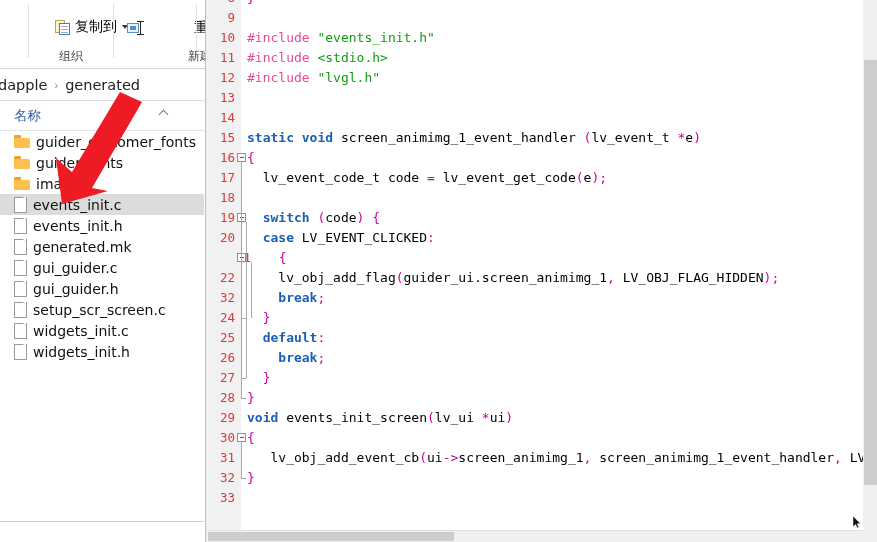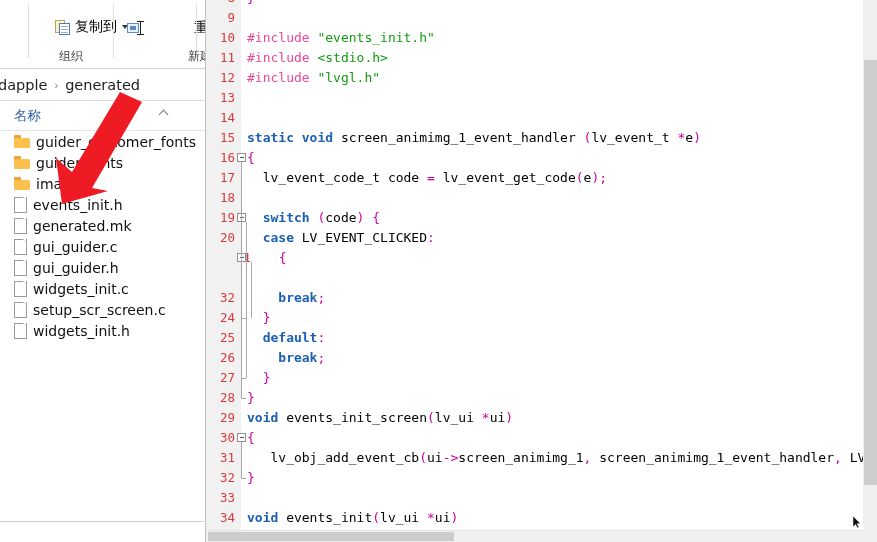--- a/index.html
+++ b/index.html
@@ -253,20 +253,28 @@
       </div>
 
       <div class="fitem">
         <span class="ico-folder">
             <span class="tab"></span>
             <span class="body"></span>
           </span>
         <span class="flabel">images</span>
       </div>
 
+      <div class="fitem sel">
+        <span class="ico-file">
+            <span class="sheet"></span>
+            <span class="fold"></span>
+            <span class="fold2"></span>
+          </span>
+        <span class="flabel">events_init.c</span>
+      </div>
 
       <div class="fitem">
         <span class="ico-file">
             <span class="sheet"></span>
             <span class="fold"></span>
             <span class="fold2"></span>
           </span>
         <span class="flabel">events_init.h</span>
       </div>
 
@@ -296,30 +304,30 @@
           </span>
         <span class="flabel">gui_guider.h</span>
       </div>
 
       <div class="fitem">
         <span class="ico-file">
             <span class="sheet"></span>
             <span class="fold"></span>
             <span class="fold2"></span>
           </span>
+        <span class="flabel">setup_scr_screen.c</span>
+      </div>
+
+      <div class="fitem">
+        <span class="ico-file">
+            <span class="sheet"></span>
+            <span class="fold"></span>
+            <span class="fold2"></span>
+          </span>
         <span class="flabel">widgets_init.c</span>
-      </div>
-
-      <div class="fitem">
-        <span class="ico-file">
-            <span class="sheet"></span>
-            <span class="fold"></span>
-            <span class="fold2"></span>
-          </span>
-        <span class="flabel">setup_scr_screen.c</span>
       </div>
 
       <div class="fitem">
         <span class="ico-file">
             <span class="sheet"></span>
             <span class="fold"></span>
             <span class="fold2"></span>
           </span>
         <span class="flabel">widgets_init.h</span>
       </div>
@@ -349,20 +357,21 @@
         <div class="cline" style="top: 168px;"><span class="lno">17</span><span class="ctext">  lv_event_code_t code <span class="t-pun">=</span> lv_event_get_code<span class="t-pun">(</span>e<span class="t-pun">);</span></span></div>
         <div class="foldline" style="top: 168px; height: 20px;"></div>
         <div class="cline" style="top: 188px;"><span class="lno">18</span><span class="ctext"></span></div>
         <div class="foldline" style="top: 188px; height: 20px;"></div>
         <div class="cline" style="top: 208px;"><span class="lno">19</span><span class="ctext">  <span class="t-kw">switch</span> <span class="t-pun">(</span>code<span class="t-pun">)</span> <span class="t-brace">{</span></span></div>
         <div class="foldbox" style="top: 213px;"></div>
         <div class="cline" style="top: 228px;"><span class="lno">20</span><span class="ctext">  <span class="t-kw">case</span> LV_EVENT_CLICKED<span class="t-pun">:</span></span></div>
         <div class="foldline" style="top: 228px; height: 20px;"></div>
         <div class="cline" style="top: 248px; margin-left: 16px;"><span class="lno">21</span><span class="ctext">  <span class="t-brace">{</span></span></div>
         <div class="foldbox" style="top: 253px;"></div>
+        <div class="cline" style="top: 268px;"><span class="lno">22</span><span class="ctext">    lv_obj_add_flag<span class="t-pun">(</span>guider_ui.screen_animimg_1<span class="t-pun">,</span> LV_OBJ_FLAG_HIDDEN<span class="t-pun">);</span></span></div>
         <div class="foldline" style="top: 268px; height: 20px;"></div>
         <div class="cline" style="top: 288px;"><span class="lno">32</span><span class="ctext">    <span class="t-kw">break</span><span class="t-pun">;</span></span></div>
         <div class="foldline" style="top: 288px; height: 20px;"></div>
         <div class="cline" style="top: 308px;"><span class="lno">24</span><span class="ctext">  <span class="t-brace">}</span></span></div>
         <div class="foldline" style="top: 308px; height: 10px;"></div>
         <div class="foldend" style="top: 318px;"></div>
         <div class="cline" style="top: 328px;"><span class="lno">25</span><span class="ctext">  <span class="t-kw">default</span><span class="t-pun">:</span></span></div>
         <div class="foldline" style="top: 328px; height: 20px;"></div>
         <div class="cline" style="top: 348px; text-decoration: underline;"><span class="lno">26</span><span class="ctext">    <span class="t-kw">break</span><span class="t-pun">;</span></span></div>
         <div class="foldline" style="top: 348px; height: 20px;"></div>
@@ -374,21 +383,20 @@
         <div class="foldend" style="top: 398px;"></div>
         <div class="cline" style="top: 408px;"><span class="lno">29</span><span class="ctext"><span class="t-kw">void</span> events_init_screen<span class="t-pun">(</span>lv_ui <span class="t-pun">*</span>ui<span class="t-pun">)</span></span></div>
         <div class="cline" style="top: 428px;"><span class="lno">30</span><span class="ctext"><span class="t-brace">{</span></span></div>
         <div class="foldbox" style="top: 433px;"></div>
         <div class="cline" style="top: 448px;"><span class="lno">31</span><span class="ctext">   lv_obj_add_event_cb<span class="t-pun">(</span>ui<span class="t-pun">-&gt;</span>screen_animimg_1<span class="t-pun">,</span> screen_animimg_1_event_handler<span class="t-pun">,</span> LV_EVENT_ALL</span></div>
         <div class="foldline" style="top: 448px; height: 20px;"></div>
         <div class="cline" style="top: 468px;"><span class="lno">32</span><span class="ctext"><span class="t-brace">}</span></span></div>
         <div class="foldline" style="top: 468px; height: 10px;"></div>
         <div class="foldend" style="top: 478px;"></div>
         <div class="cline" style="top: 488px;"><span class="lno">33</span><span class="ctext"></span></div>
-        <div class="cline" style="top: 508px;"><span class="lno">34</span><span class="ctext"><span class="t-kw">void</span> events_init<span class="t-pun">(</span>lv_ui <span class="t-pun">*</span>ui<span class="t-pun">)</span></span></div>
         <div class="cline" style="top: 528px;"><span class="lno">35</span><span class="ctext"><span class="t-brace">{</span></span></div>
         <div class="foldbox" style="top: 533px;"></div>
         <div class="foldline" style="left: 35px; top: 162px; height: 236px;"></div>
         <div class="foldline" style="left: 40px; top: 222px; height: 156px;"></div>
         <div class="foldline" style="left: 45px; top: 262px; height: 56px;"></div>
         <div class="foldline" style="left: 35px; top: 442px; height: 36px;"></div>
       </div>
 
     <div id="editor-bottom-strip"></div>
     <div id="hscroll">

